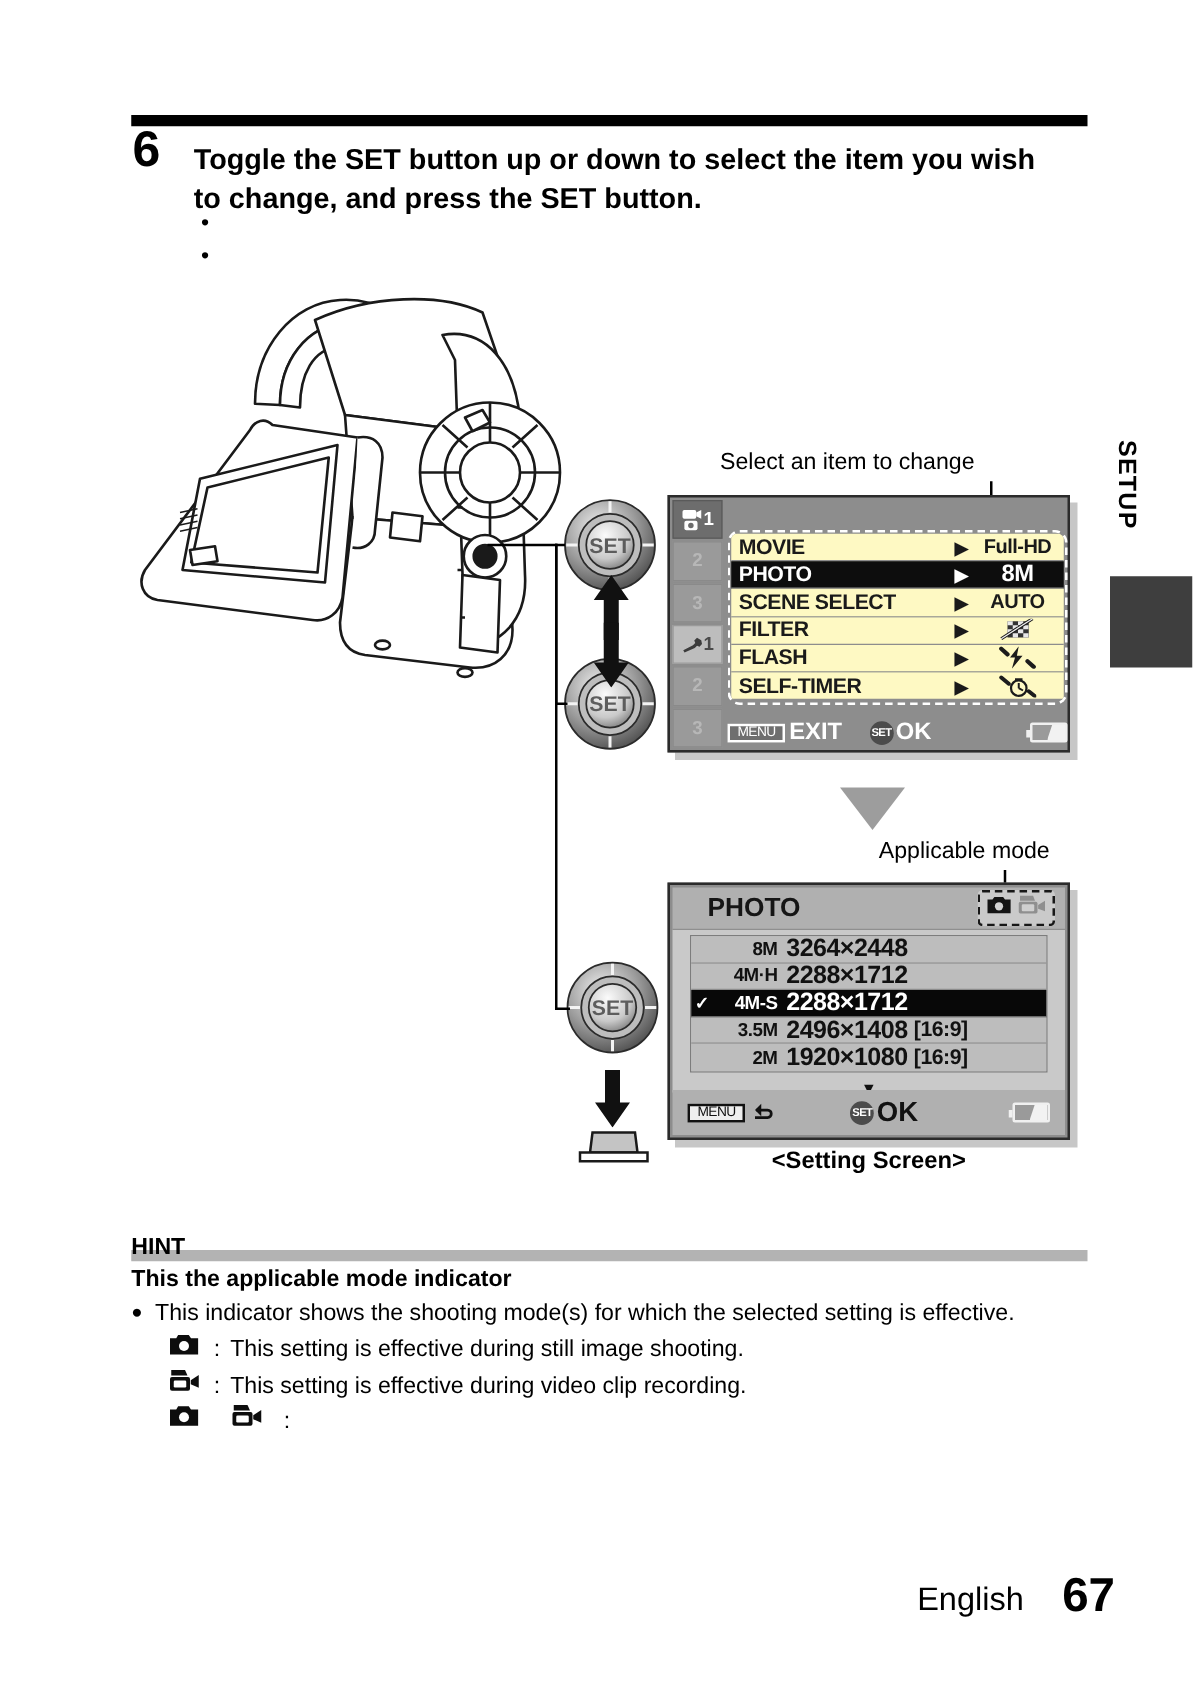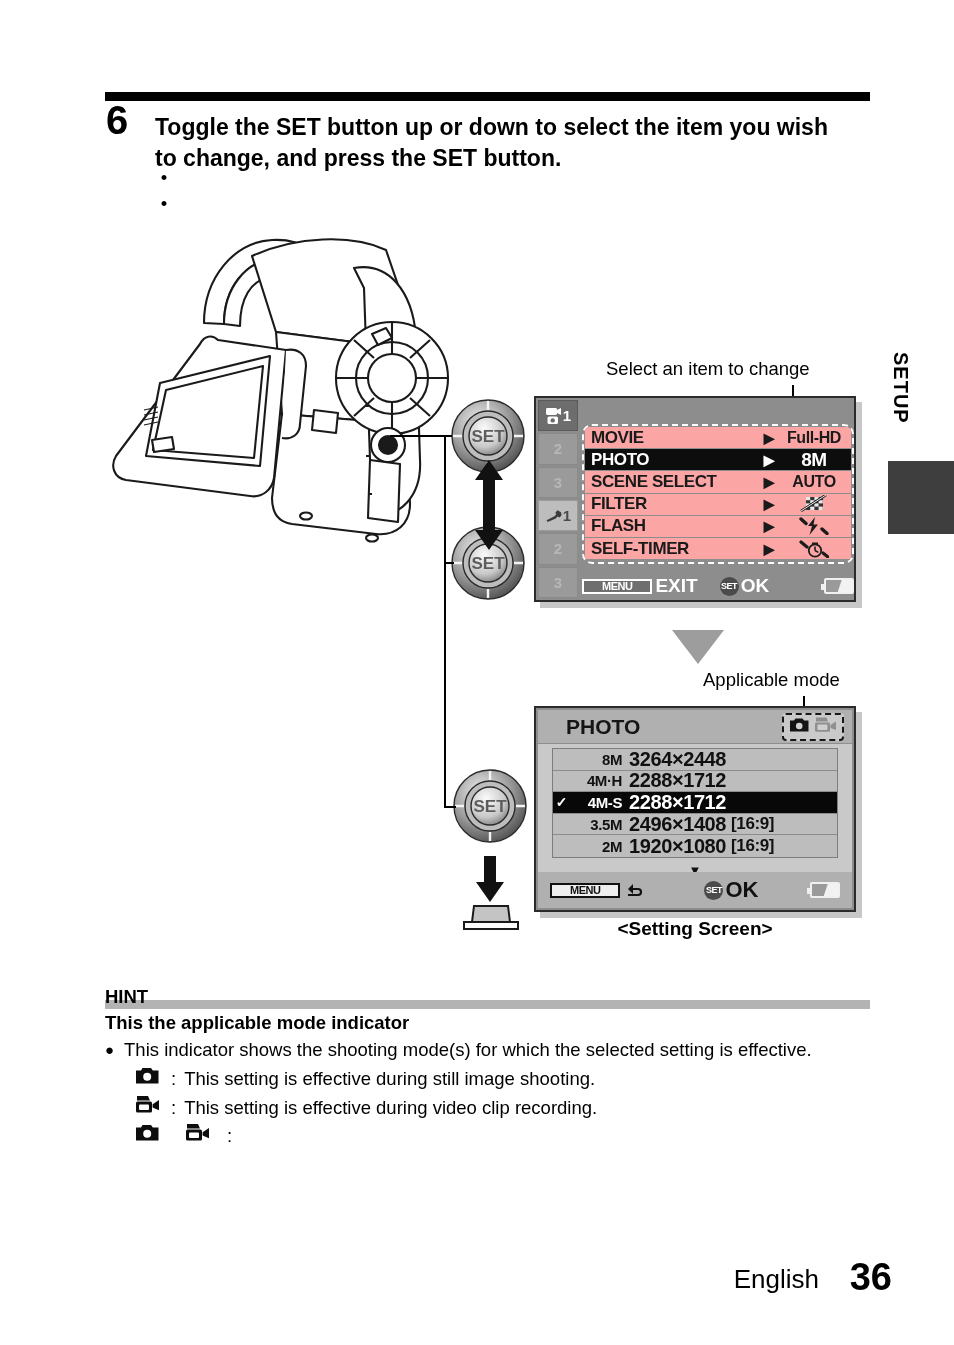--- a/index.html
+++ b/index.html
@@ -100,42 +100,42 @@
     letter-spacing:-.3px;
   }
 
   .menu-list{
     position:absolute; left:46px; top:26px; width:272px; height:140px;
     border:2px dashed #fff; border-radius:10px;
     padding:1px; overflow:hidden;
   }
   .mrow{
     height:22.2px; display:flex; align-items:center;
-    background:#fca5a5; border-bottom:1px solid #8d8d8d;
+    background:#fef9c3; border-bottom:1px solid #8d8d8d;
     padding-left:6px; color:#1a1a1a;
     font-size:17px; font-weight:bold; letter-spacing:-.4px;
   }
   .mrow.sel{ background:#0d0d0d; color:#fff; }
   .mrow .lbl{ flex:1; }
   .mrow .arrow{ width:16px; font-size:14px; text-align:center; }
   .mrow .val{
     width:74px; text-align:center; font-size:16px; font-weight:bold;
     display:flex; align-items:center; justify-content:center;
   }
   .mrow.sel .val{ font-size:19px; }
 
   .menu-foot{
     position:absolute; left:46px; bottom:1px; width:272px; height:26px;
     display:flex; align-items:center; color:#fff;
     font-size:19px; font-weight:bold;
   }
 
   .key-menu{
     border:2px solid #fff; background:#6f6f6f; color:#fff;
-    font-size:11px; font-weight:bold; padding:0 18px;
+    font-size:11px; font-weight:normal; padding:0 6px;
     letter-spacing:-.5px; line-height:13px; height:15px;
     display:inline-flex; align-items:center;
   }
   .key-set{
     background:#4b4b4b; color:#fff; border-radius:50%;
     width:19px; height:19px; font-size:9px; font-weight:bold;
     display:inline-flex; align-items:center; justify-content:center;
     letter-spacing:-.5px;
   }
   .batt{
@@ -361,21 +361,21 @@
   <path d="M4 22 L58 22 L58 29 L4 29 Z" fill="#fff" stroke="#1a1a1a" stroke-width="2"></path>
 </svg>
 </div>
 
 <div class="lead-h" style="left:390px; top:435px; width:62px;"></div>
 <div class="lead-v" style="left:444px; top:435px; height:128px;"></div>
 <div class="lead-h" style="left:444px; top:562px; width:10px;"></div>
 <div class="lead-v" style="left:444px; top:435px; height:372px;"></div>
 <div class="lead-h" style="left:444px; top:806px; width:12px;"></div>
 
-<div class="callout" style="left:606px; top:358px;">Select an item to change</div>
+<div class="callout" style="left:576px; top:358px;">Select an item to change</div>
 <div class="lead-v" style="left:792px; top:385px; height:26px;"></div>
 
 <div class="lcd" id="menu-screen">
   <div class="menu-tabs">
 
     <div class="mtab active-rec">
       <span class="glyph">
         <svg width="17" height="18" viewBox="0 0 17 18">
           <rect x="1" y="1" width="11" height="7" rx="1.4" fill="#fff"></rect>
           <path d="M12 3 L16 1 L16 8 L12 6 Z" fill="#fff"></path>
@@ -620,13 +620,13 @@
         <rect x="1" y="6.6" width="16" height="11" rx="1.6" fill="#0d0d0d"></rect>
         <rect x="4" y="9.4" width="10" height="5.6" rx="1" fill="#fff"></rect>
         <path d="M17.6 9.2 L24 5 L24 15.2 L17.6 12.4 Z" fill="#0d0d0d"></path>
       </svg>
     </span>
     <span style="margin:0 10px 0 6px;">:</span>
   </div>
 </div>
 
 <div class="footer-lang">English</div>
-<div class="footer-page">36</div>
+<div class="footer-page">67</div>
 
 </body></html>

